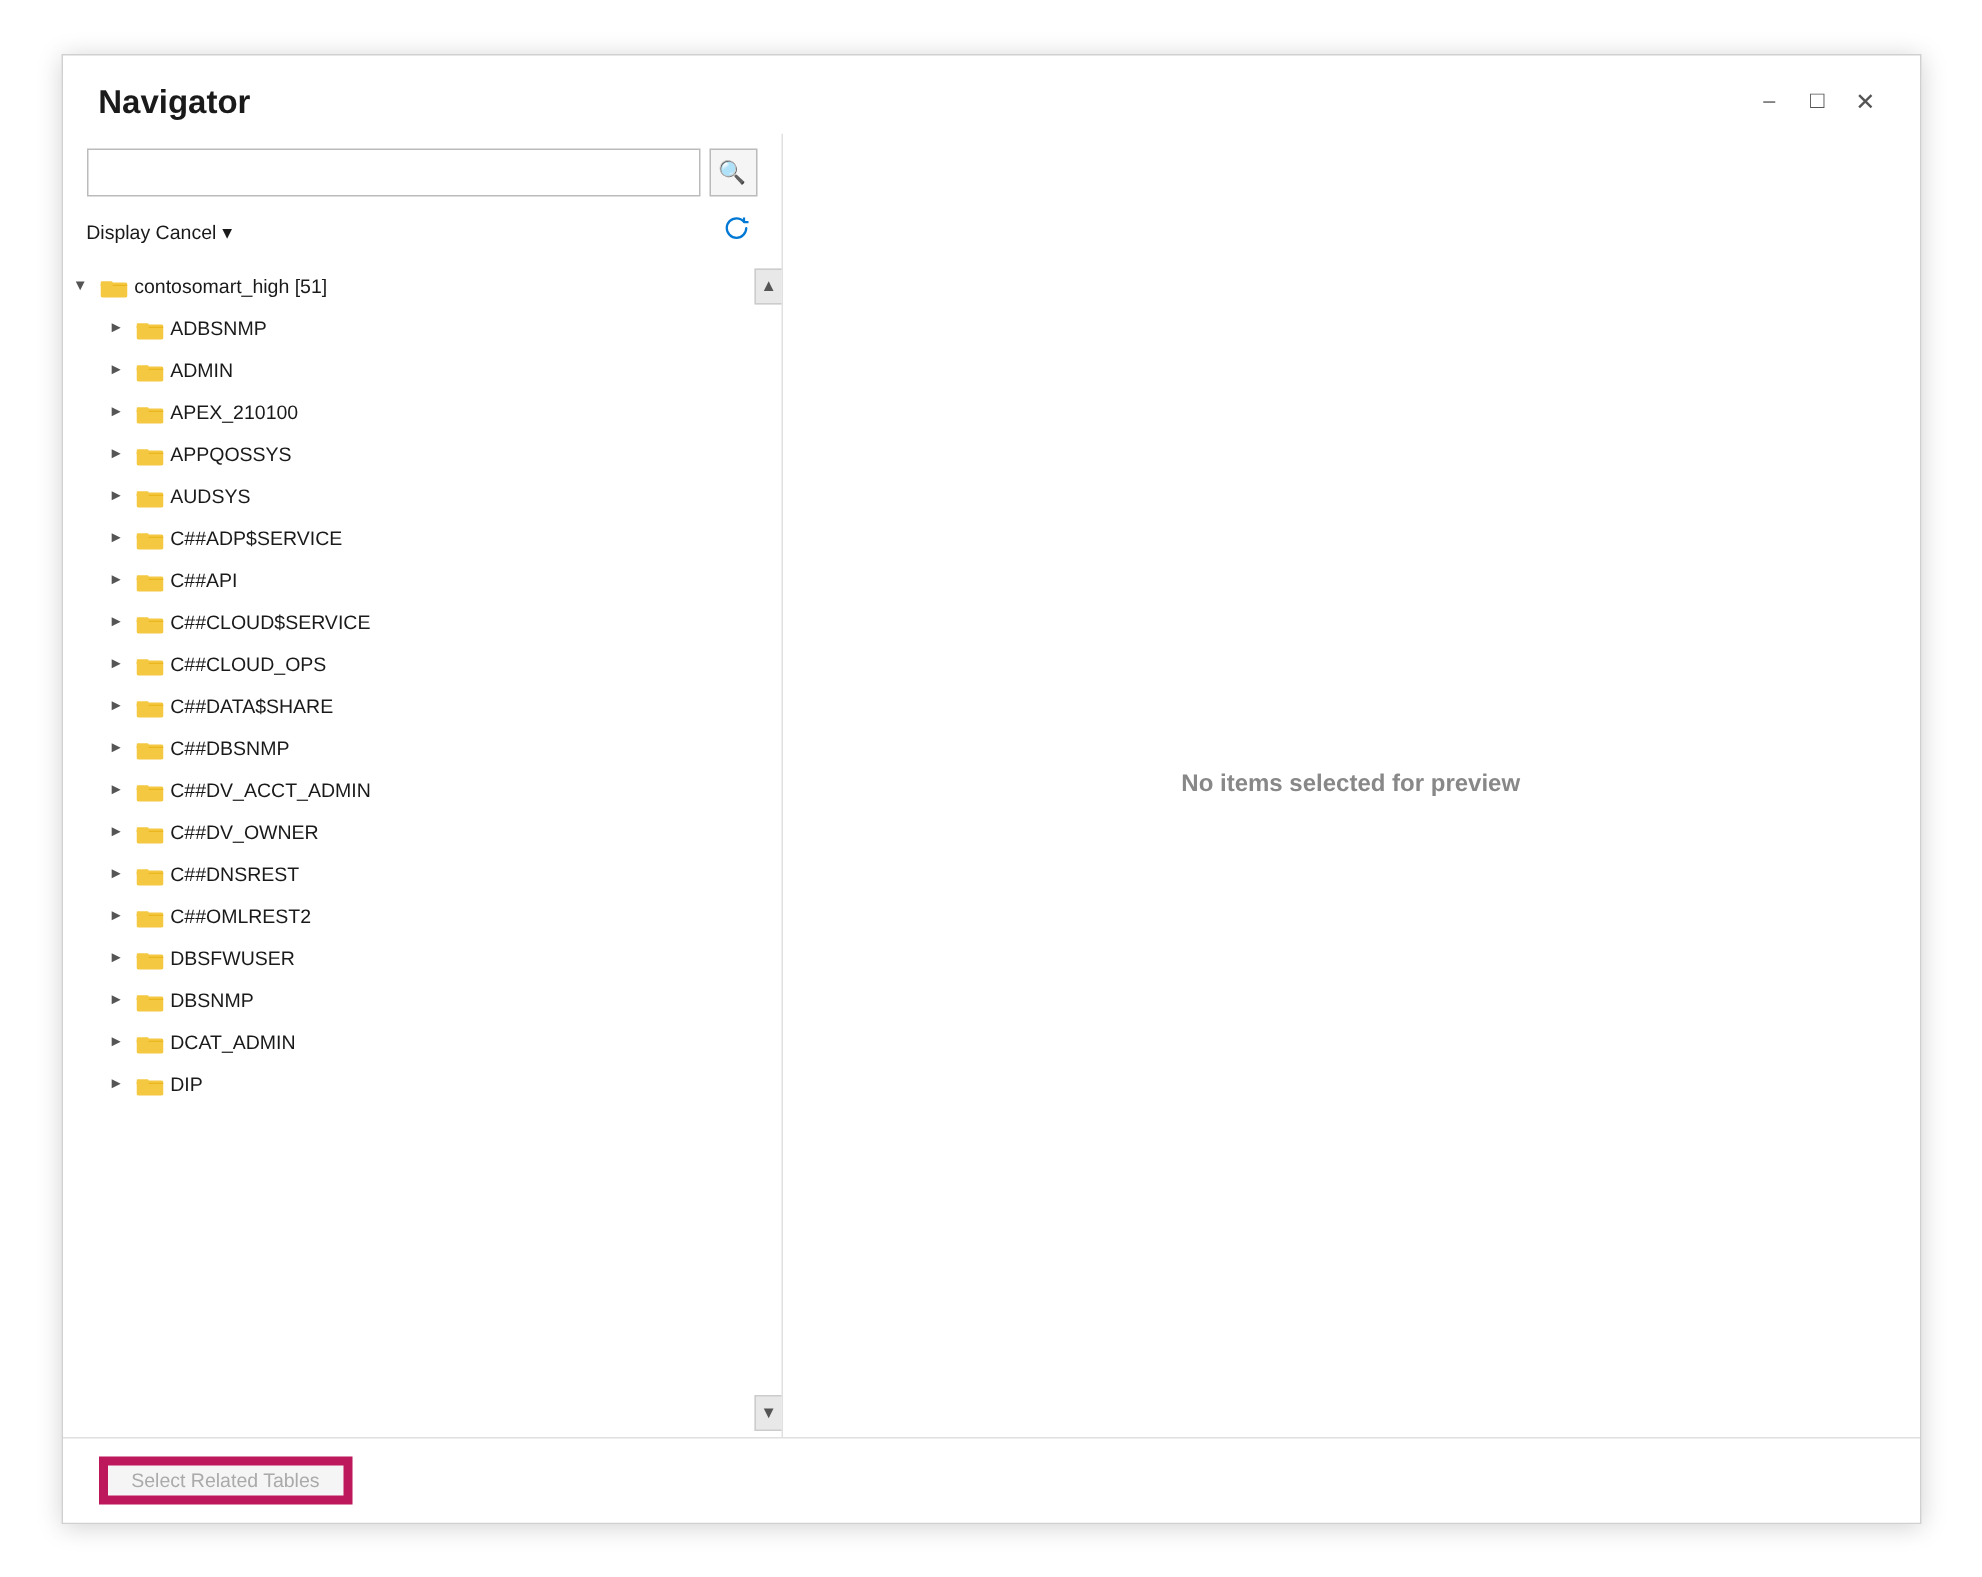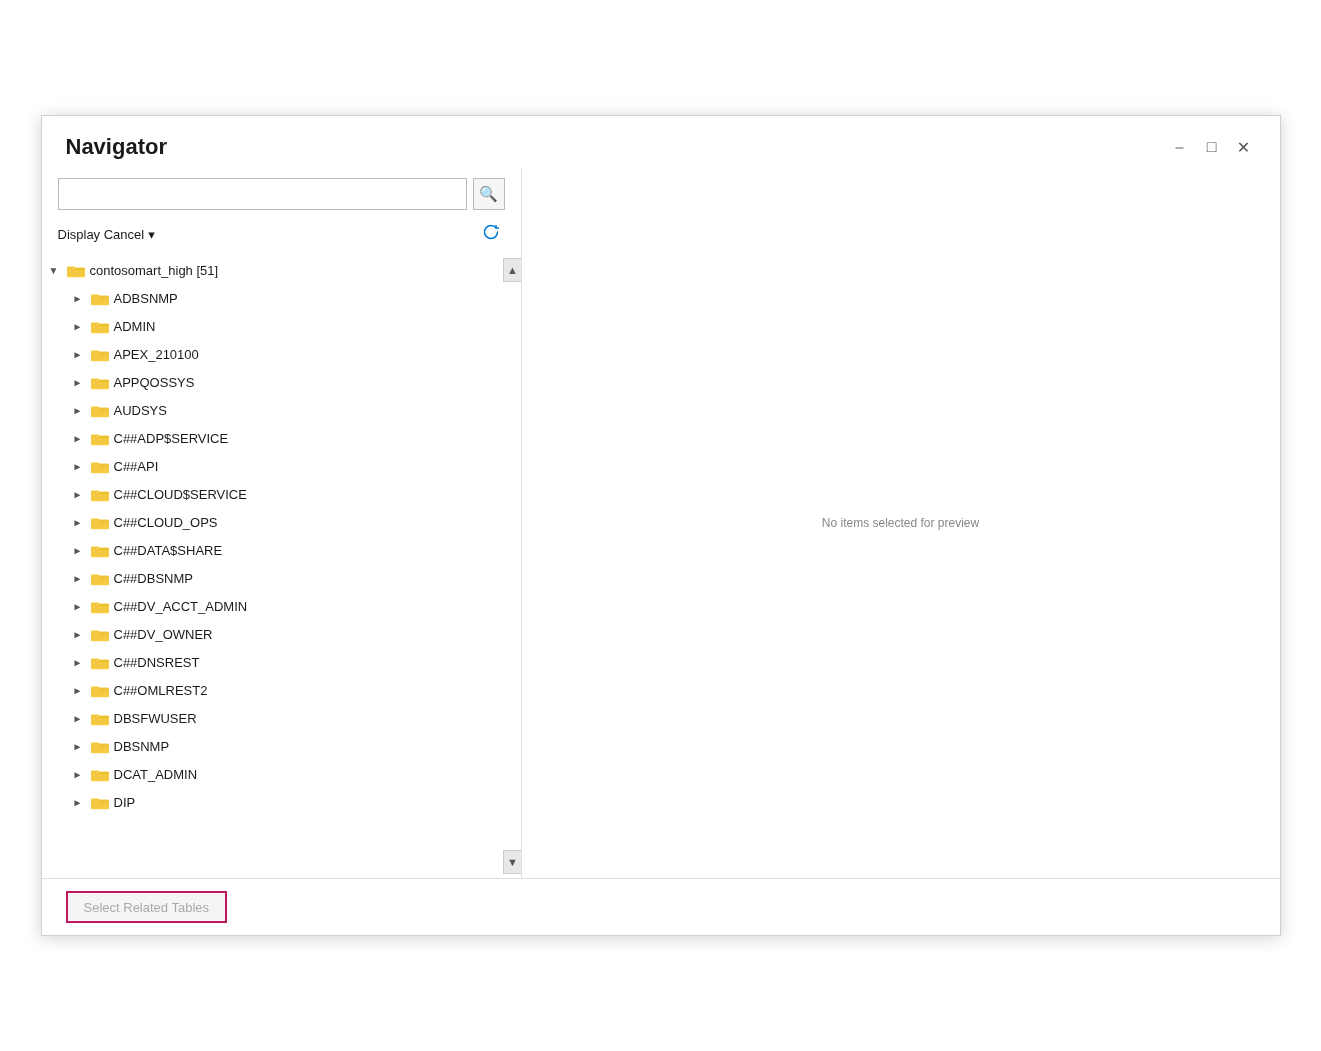--- a/index.html
+++ b/index.html
@@ -7,21 +7,21 @@
       font-family: 'Segoe UI', Arial, sans-serif;
       background: #fff;
       width: 1321px;
       height: 1051px;
       display: flex;
       align-items: center;
       justify-content: center;
     }
     .dialog {
       width: 1240px;
-      height: 821px;
+      height: 980px;
       background: #fff;
       border: 1px solid #d0d0d0;
       box-shadow: 0 2px 16px rgba(0,0,0,0.18);
       display: flex;
       flex-direction: column;
       position: relative;
     }
     .title-bar {
       display: flex;
       align-items: center;
@@ -186,21 +186,22 @@
       font-size: 11px;
       color: #555;
     }
     
     .right-panel {
       flex: 1;
       display: flex;
       align-items: center;
       justify-content: center;
       color: #888;
-      font-size: 12px;
+      font-size: 16px;
+      font-weight: bold;
     }
     
     .dialog-footer {
       display: flex;
       align-items: center;
       justify-content: space-between;
       padding: 12px 24px;
       border-top: 1px solid #e0e0e0;
       flex-shrink: 0;
       background: #fff;
@@ -225,21 +226,21 @@
       background: #fff;
     }
     .footer-btn.primary-outline {
       border: 1.5px solid #1a1a1a;
       background: #fff;
       color: #1a1a1a;
     }
     .select-related-btn {
       height: 32px;
       min-width: 150px;
-      border: 2px solid #be185d;
+      border: 6px solid #be185d;
       background: #f5f5f5;
       font-size: 13px;
       cursor: default;
       padding: 0 16px;
       color: #aaa;
     }
   </style>
 </head>
 <body>
 

